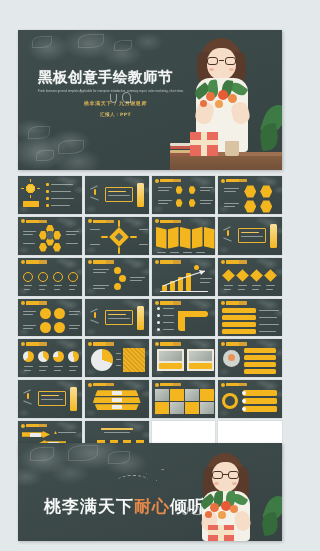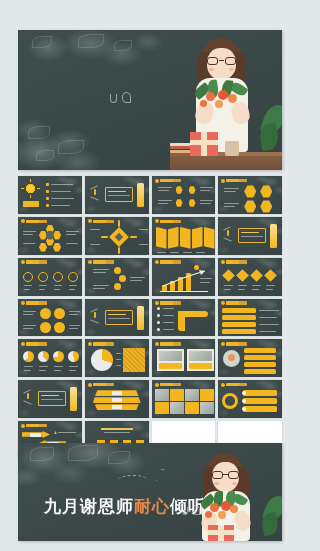--- a/index.html
+++ b/index.html
@@ -283,20 +283,26 @@
   <div class="hero">
     <div class="hero-bg"></div>
 
     <div class="vine" style="left:14px;top:6px;width:20px;height:12px;"></div>
     <div class="vine" style="left:60px;top:4px;width:26px;height:14px;"></div>
     <div class="vine" style="left:96px;top:10px;width:18px;height:11px;"></div>
     <div class="vine" style="left:10px;top:96px;width:22px;height:13px;"></div>
     <div class="vine" style="left:40px;top:110px;width:26px;height:14px;"></div>
     <div class="vine" style="left:18px;top:120px;width:18px;height:11px;"></div>
 
+    <div class="hero-text">
+      <div class="hero-title">黑板创意手绘教师节</div>
+      <div class="hero-sub">Fresh business general template Applicable for enterprise introduction, summary report, sales marketing, chart show.</div>
+      <div class="hero-meta">桃李满天下 / 九月谢恩师</div>
+      <div class="hero-author">汇报人：PPT</div>
+    </div>
 
     <div class="hero-illo">
       <div class="doodle" style="left:-60px;top:64px;width:7px;height:9px;border-radius:0 0 50% 50%;border-top:none;"></div>
       <div class="doodle" style="left:-48px;top:62px;width:9px;height:11px;border-radius:50% 50% 0 50%;"></div>
 
       <div class="plant">
         <div class="plant-leaf" style="left:4px;top:2px;width:20px;height:30px;transform:rotate(18deg);"></div>
         <div class="plant-leaf" style="left:0px;top:22px;width:18px;height:26px;transform:rotate(-10deg);background:#356b3b;"></div>
       </div>
 
@@ -781,21 +787,21 @@
 
     <div class="vine" style="left:12px;top:4px;width:24px;height:14px;"></div>
     <div class="vine" style="left:50px;top:2px;width:30px;height:16px;"></div>
     <div class="vine" style="left:90px;top:8px;width:22px;height:13px;"></div>
 
     <div class="paper-plane">
       <div class="pp-trail"></div>
       <div class="pp-body"></div>
     </div>
 
-    <div class="closing-title"><span>九月谢恩师</span><span class="hl">耐心</span><span>倾听</span></div>
+    <div class="closing-title"><span>桃李满天下</span><span class="hl">耐心</span><span>倾听</span></div>
 
     <div class="closing-illo">
       <div class="doodle" style="left:10px;top:58px;width:6px;height:8px;border-radius:0 0 50% 50%;border-top:none;"></div>
       <div class="doodle" style="left:20px;top:56px;width:8px;height:10px;border-radius:50% 50% 0 50%;"></div>
 
       <div class="plant" style="right:-6px;bottom:4px;width:24px;height:44px;">
         <div class="plant-leaf" style="left:4px;top:2px;width:18px;height:26px;transform:rotate(20deg);"></div>
         <div class="plant-leaf" style="left:0;top:20px;width:16px;height:22px;transform:rotate(-12deg);background:#356b3b;"></div>
       </div>
 

